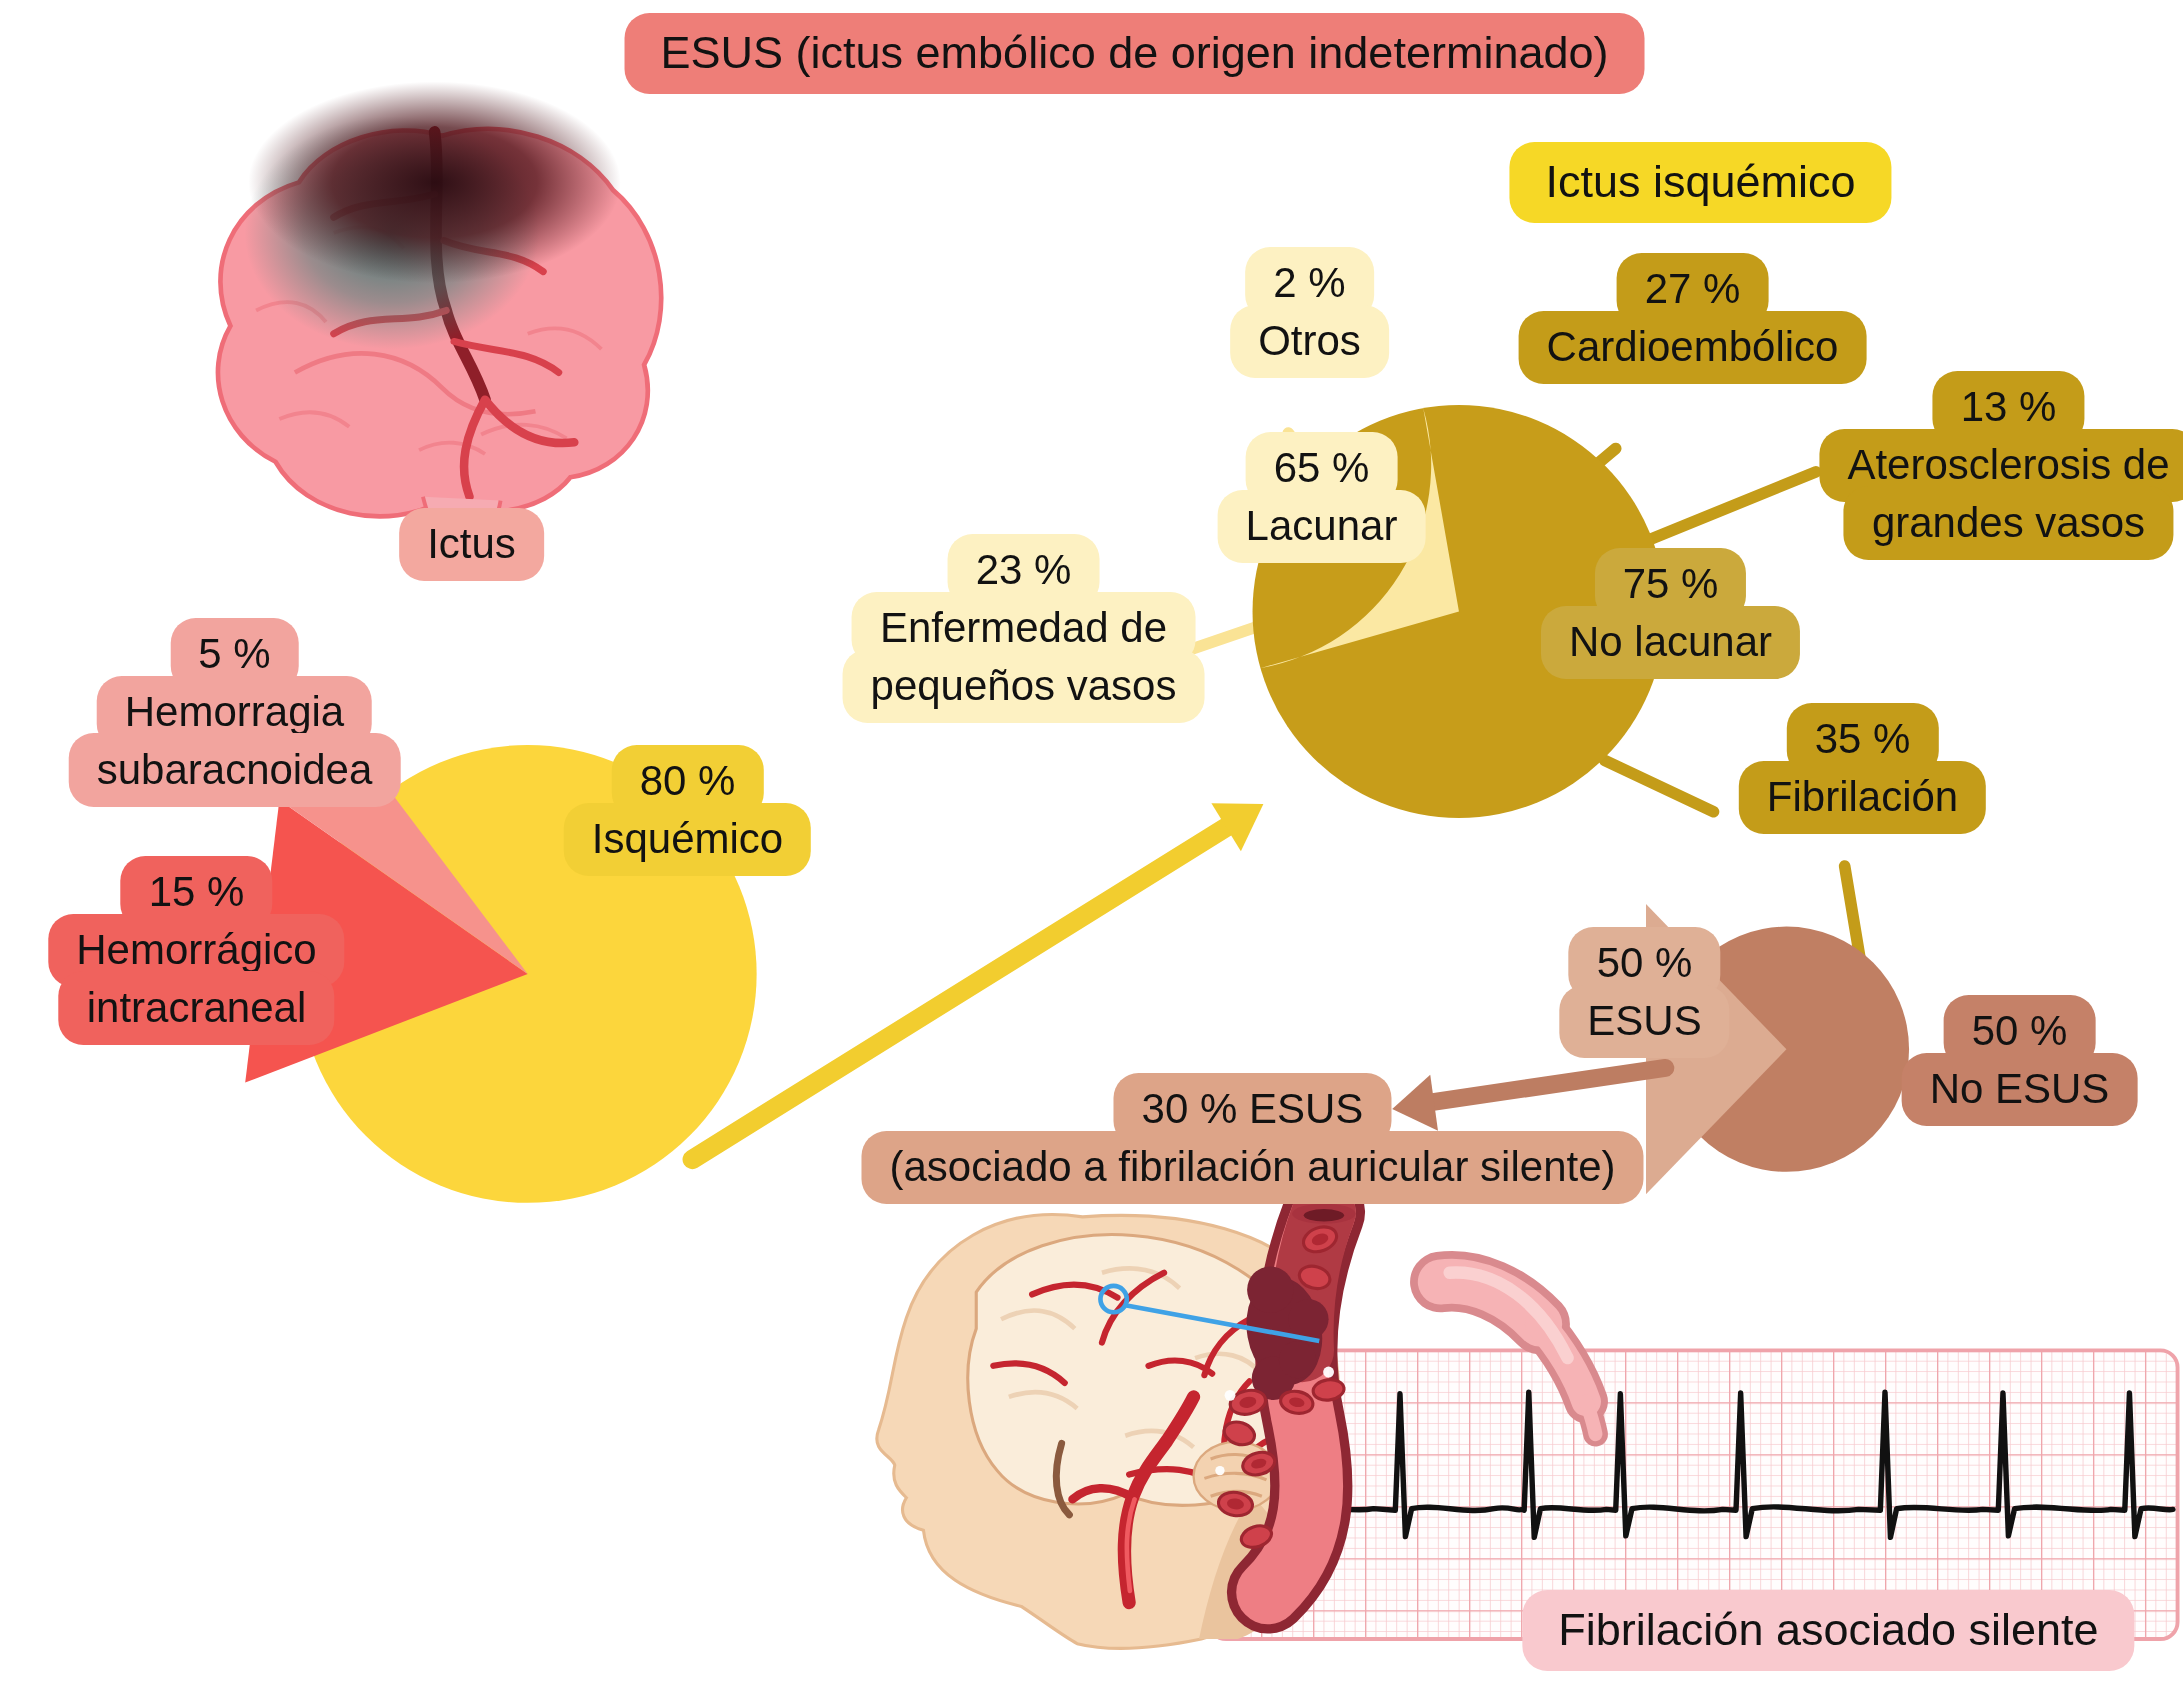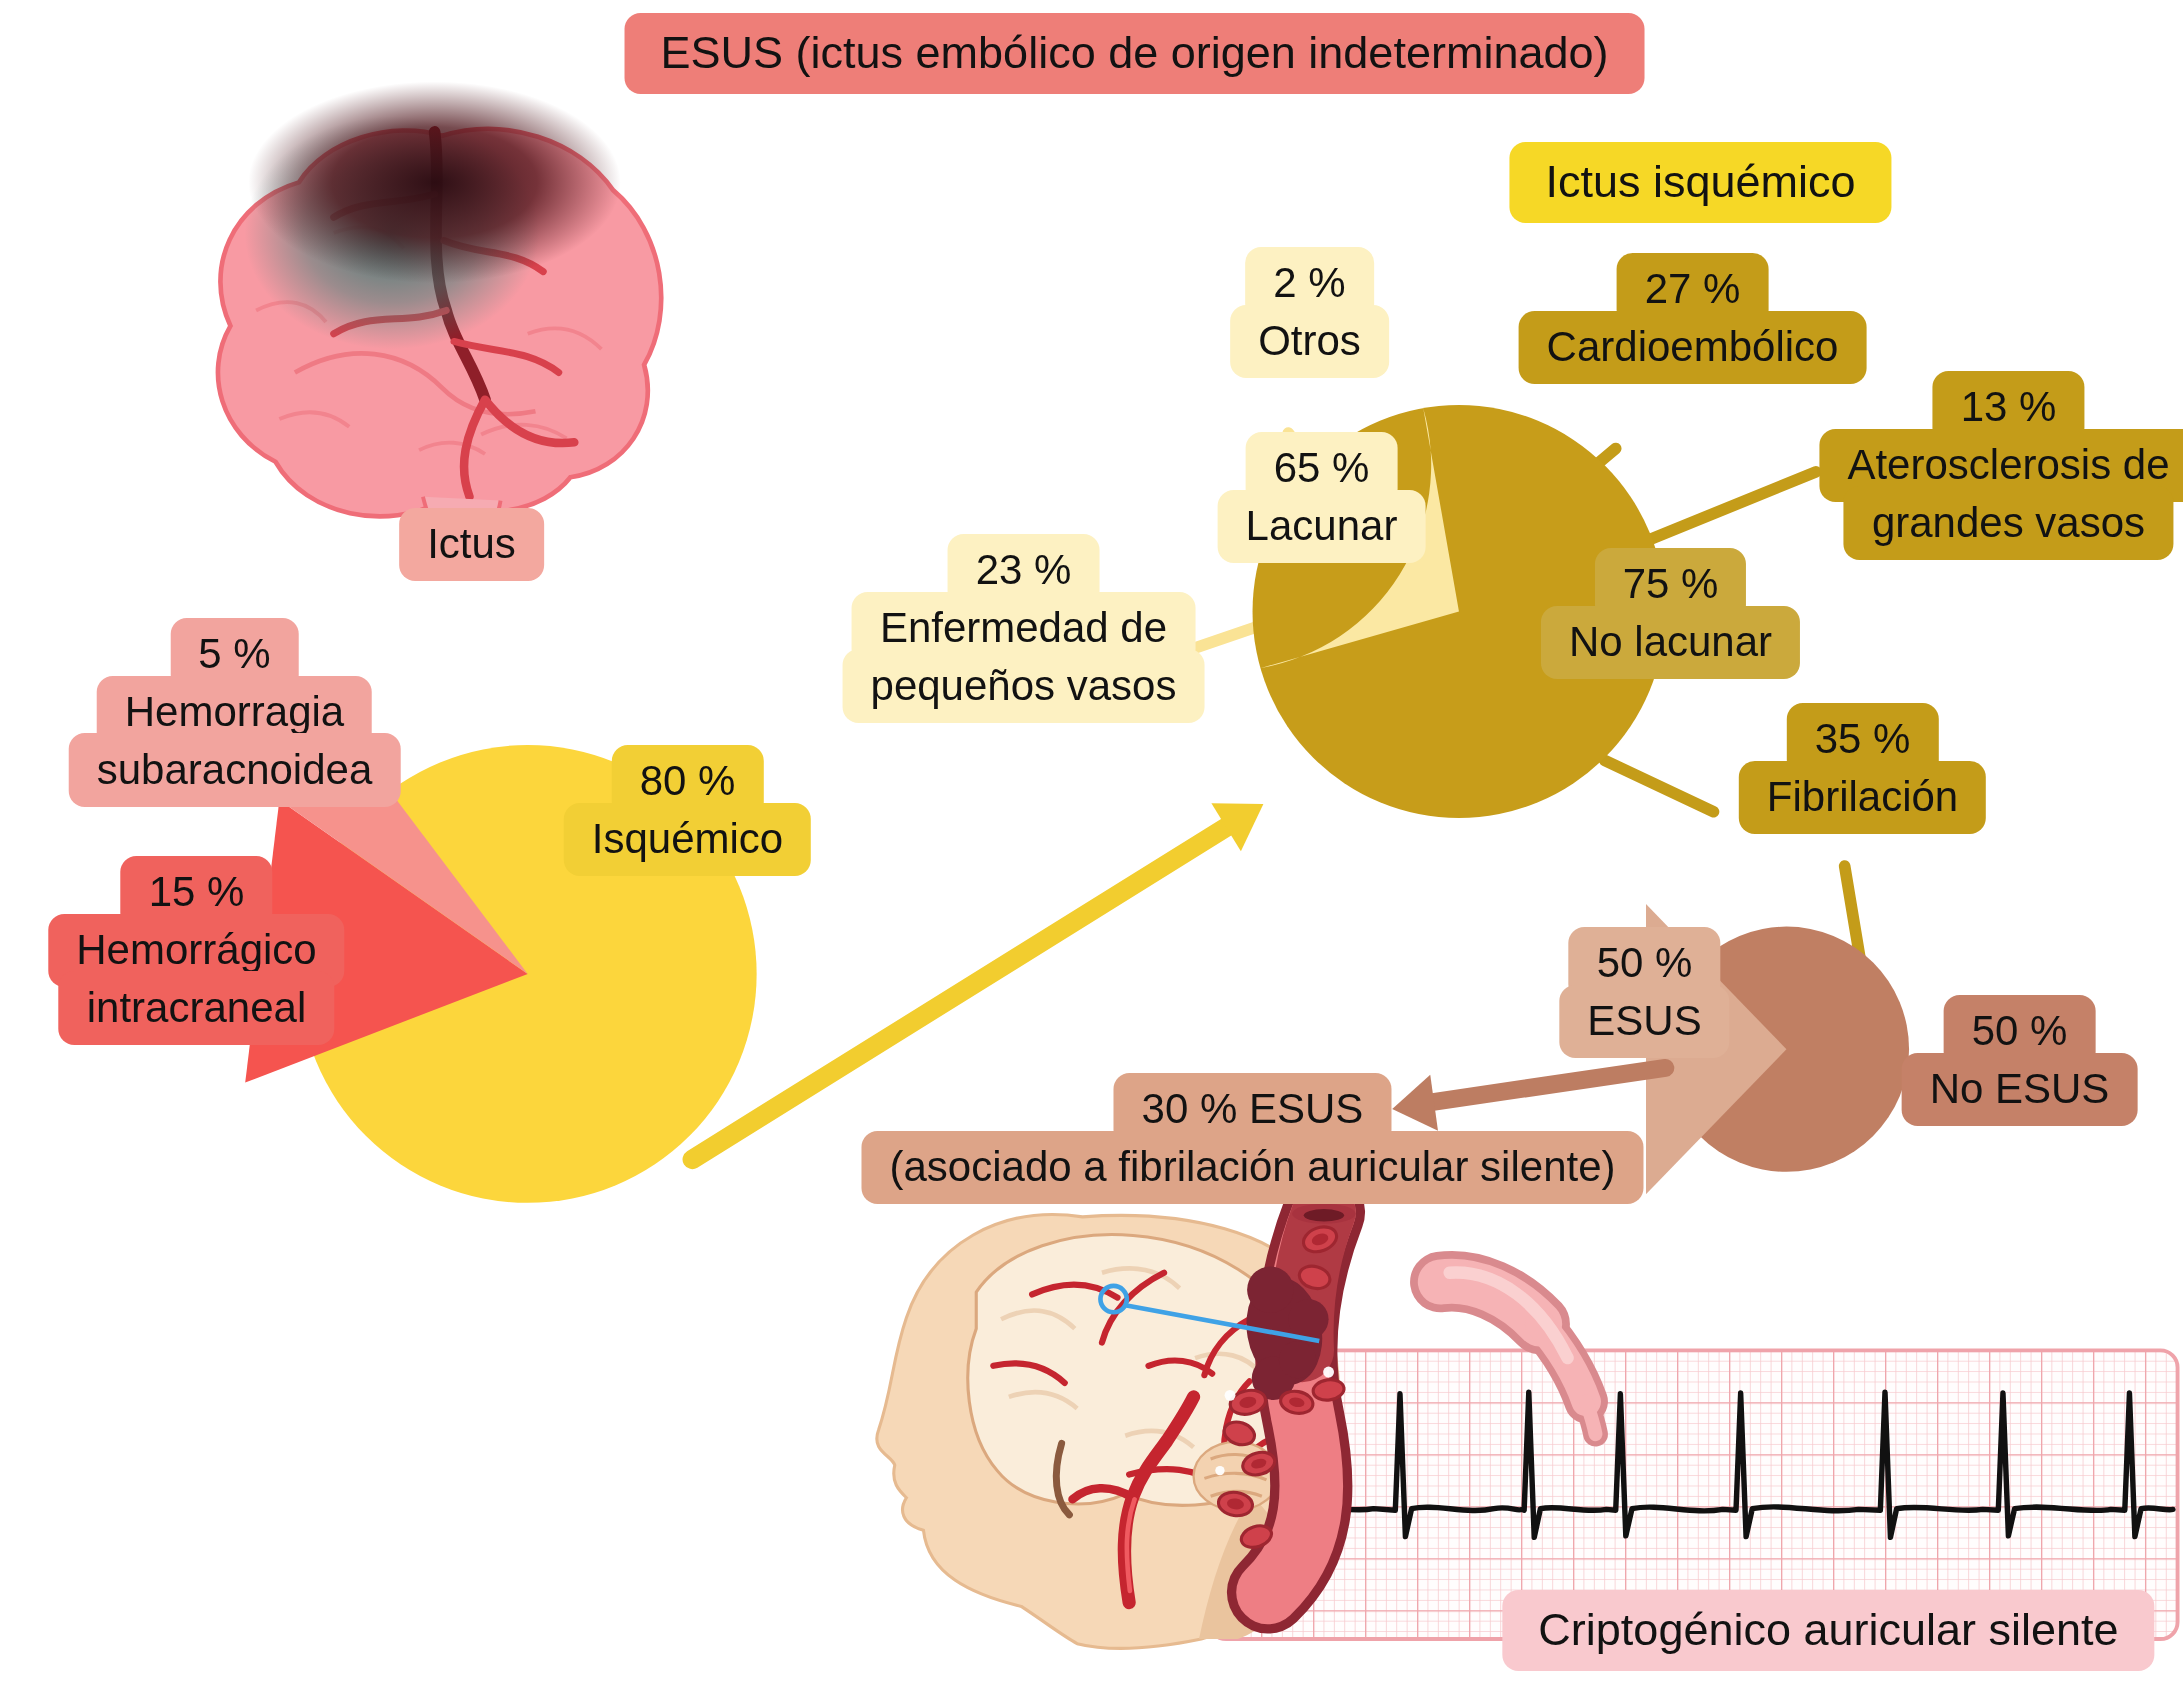--- a/index.html
+++ b/index.html
@@ -4,21 +4,21 @@
 <style>
   html,body{margin:0;padding:0;background:#ffffff;}
   body{font-family:"Liberation Sans", sans-serif;}
   .canvas{position:relative;width:2183px;height:1698px;background:#ffffff;overflow:hidden;}
   .stage{position:absolute;left:0;top:0;width:2183px;height:1698px;z-index:1;}
   .bubble{
     position:absolute;z-index:3;display:flex;flex-direction:column;align-items:center;
     transform:translateX(-50%);font-size:42px;line-height:1.3;color:#121212;text-align:center;
   }
   .bubble .ln{
-    background:var(--bg);padding:9.3px 28px;border-radius:16px;margin-top:-15.5px;white-space:nowrap;margin-left:33px;
+    background:var(--bg);padding:9.3px 28px;border-radius:25px;margin-top:-15.5px;white-space:nowrap;margin-left:33px;
   }
   .bubble .ln:first-child{margin-top:0;}
   .bubble.big{font-size:45px;}
   .bubble.big .ln{padding:11px 36px;}
 </style>
 </head>
 <body>
 
 <div class="canvas">
 
@@ -283,17 +283,17 @@
       <span class="ln">50 %</span>
       <span class="ln">No ESUS</span>
     </div>
 
   <div class="bubble" style="left:1236px;top:1073px;--bg:#DDA488">
       <span class="ln">30 % ESUS</span>
       <span class="ln">(asociado a fibrilación auricular silente)</span>
     </div>
 
   <div class="bubble big" style="left:1812px;top:1590px;--bg:#F9C9CE">
-      <span class="ln">Criptogénico auricular silente</span>
+      <span class="ln">Fibrilación asociado silente</span>
     </div>
 
 </div>
 
 
 </body></html>

